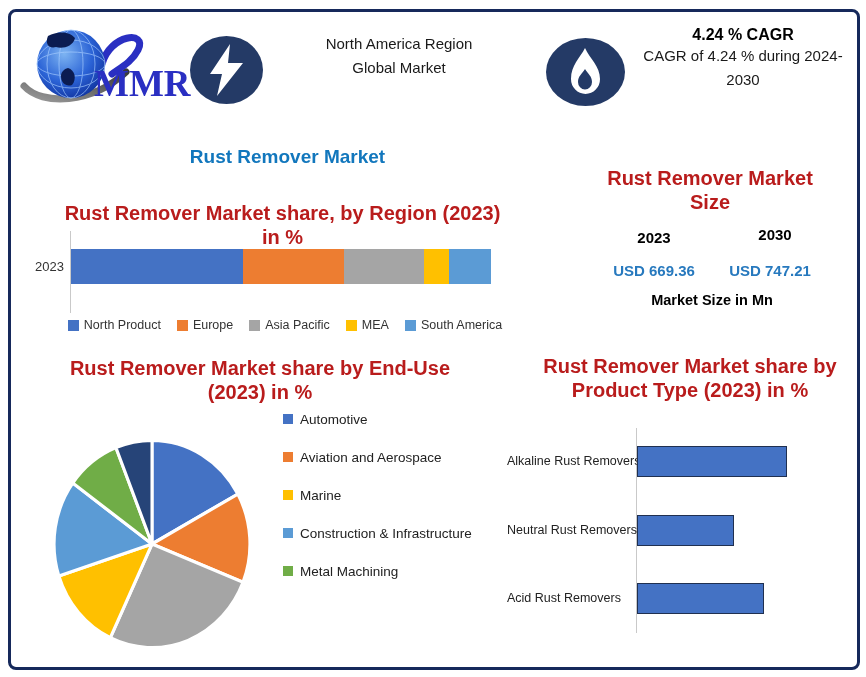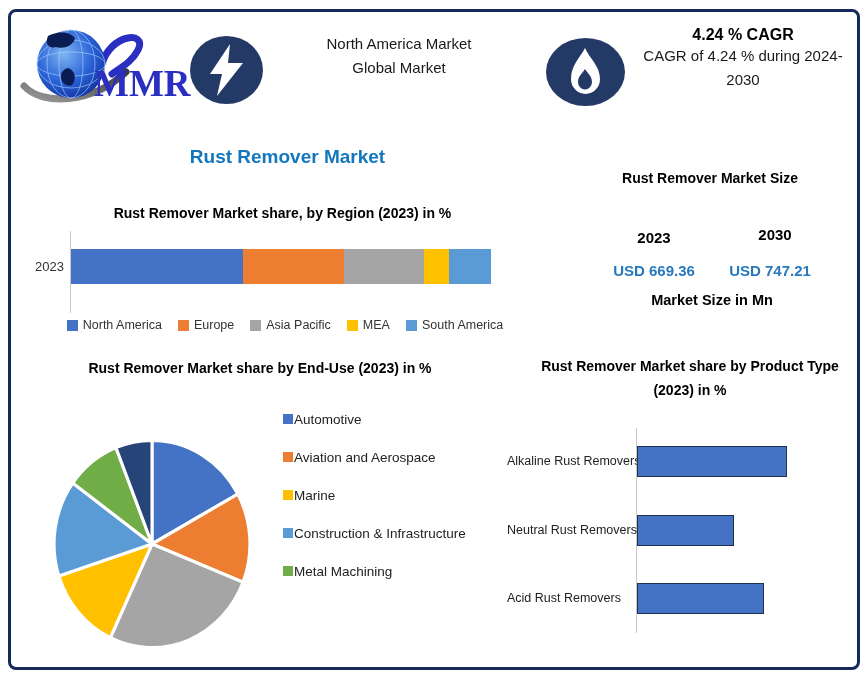--- a/index.html
+++ b/index.html
@@ -4,33 +4,33 @@
 <style>
   html,body{margin:0;padding:0;width:866px;height:677px;background:#fff;overflow:hidden;
     font-family:"Liberation Sans", sans-serif;}
   .abs{position:absolute;}
   .frame{position:absolute;left:8px;top:9px;width:846px;height:655px;
     border:3px solid #16295B;border-radius:8px;background:#fff;}
   .center{text-align:center;}
   .callout{font-size:15px;line-height:24px;color:#1a1a1a;}
   .cagr-head{font-size:16px;font-weight:700;color:#000;}
   .main-title{font-size:19px;font-weight:700;color:#1277BD;}
-  .chart-title{font-size:14px;font-weight:700;color:#000000;line-height:24px;}
+  .chart-title{font-size:20px;font-weight:700;color:#b91c1c;line-height:24px;}
   .axis-v{width:1px;background:#C9C9C9;}
   .stacked-bar{display:flex;height:35px;}
   .stacked-bar .seg{height:100%;}
   .cat-label{font-size:13px;color:#333;text-align:right;}
   .legend-row{display:flex;justify-content:center;gap:16px;font-size:12.5px;color:#333;}
   .legend-row .item{display:flex;align-items:center;gap:5px;white-space:nowrap;}
   .key{width:11px;height:11px;display:inline-block;flex:0 0 auto;}
   .years{font-size:15px;font-weight:700;color:#000;}
   .usd{font-size:15px;font-weight:700;color:#2779BE;}
   .unit{font-size:14.5px;font-weight:700;color:#000;text-align:center;}
   .pie-legend{font-size:13.5px;color:#222;}
-  .pie-legend .item{display:flex;align-items:flex-start;gap:1px;margin-bottom:19px;line-height:19px;}
+  .pie-legend .item{display:flex;align-items:flex-start;gap:7px;margin-bottom:19px;line-height:19px;}
   .pie-legend .key{margin-top:4px;width:10px;height:10px;}
   .prod-label{font-size:12.5px;color:#222;text-align:left;margin-left:12px;}
   .prod-bar{background:#4472C4;border:1.5px solid #203050;box-sizing:border-box;}
 </style>
 </head>
 <body>
 
 <div class="frame"></div>
 
 <svg class="abs" style="left:16px;top:22px" width="176" height="88" viewBox="0 0 176 88">
@@ -58,21 +58,21 @@
   <path d="M52,46 c7,2 9,11 4,17 c-6,2 -11,-2 -11,-9 c0,-4 3,-7 7,-8 z" fill="#0B1C52"></path>
   <text x="78" y="74" font-family="Liberation Serif, serif" font-size="37" font-weight="700" fill="#2A2FC2">MMR</text>
 </svg>
 
 <svg class="abs" style="left:190px;top:36px" width="73" height="68" viewBox="0 0 73 68">
   <ellipse cx="36.5" cy="34" rx="36.5" ry="34" fill="#243A66"></ellipse>
   <polygon points="40,8 20,38 32,38 27,60 53,27 38,27" fill="#fff"></polygon>
 </svg>
 
 <div class="abs callout center" style="left:268px;top:32px;width:262px">
-  <div>North America Market</div>
+  <div>North America Region</div>
   <div>Global Market</div>
 </div>
 
 <svg class="abs" style="left:546px;top:38px" width="79" height="68" viewBox="0 0 79 68">
   <ellipse cx="39.5" cy="34" rx="39.5" ry="34" fill="#243A66"></ellipse>
   <path d="M39,10 C34,20 25,27 25,41 a14.5,15 0 0 0 29,0 C54,28 44,21 39,10 Z" fill="#fff"></path>
   <path d="M39,31 c-3,5 -7,7 -7,13 a7,7.5 0 0 0 14,0 c0,-6 -4,-8 -7,-13 Z" fill="#243A66"></path>
 </svg>
 
 <div class="abs center" style="left:628px;top:26px;width:230px">
@@ -89,21 +89,21 @@
 <div class="abs stacked-bar" id="region-bar" style="left:71px;top:249px;width:420px">
     <div class="seg" style="width: 41%; background: rgb(68, 114, 196);"></div>
     <div class="seg" style="width: 24%; background: rgb(237, 125, 49);"></div>
     <div class="seg" style="width: 19%; background: rgb(165, 165, 165);"></div>
     <div class="seg" style="width: 6%; background: rgb(255, 192, 0);"></div>
     <div class="seg" style="width: 10%; background: rgb(91, 155, 213);"></div>
   </div>
 <div class="abs legend-row" id="region-legend" style="left:55px;top:318px;width:460px">
     <span class="item">
       <span class="key" style="background: rgb(68, 114, 196);"></span>
-      <span>North America</span>
+      <span>North Product</span>
     </span>
     <span class="item">
       <span class="key" style="background: rgb(237, 125, 49);"></span>
       <span>Europe</span>
     </span>
     <span class="item">
       <span class="key" style="background: rgb(165, 165, 165);"></span>
       <span>Asia Pacific</span>
     </span>
     <span class="item">

